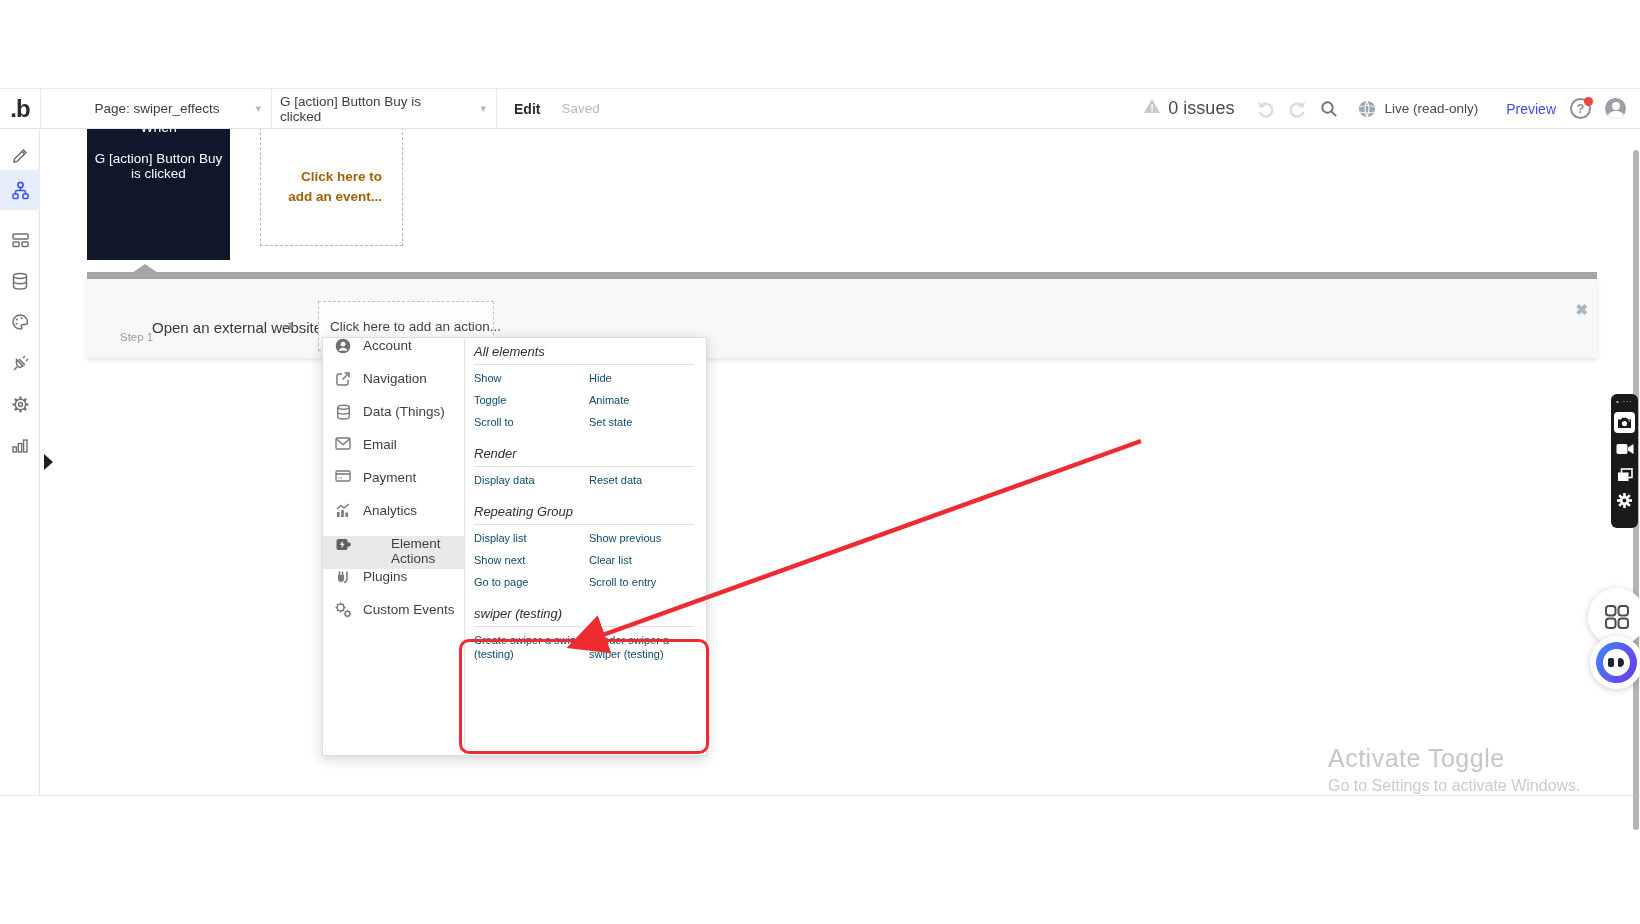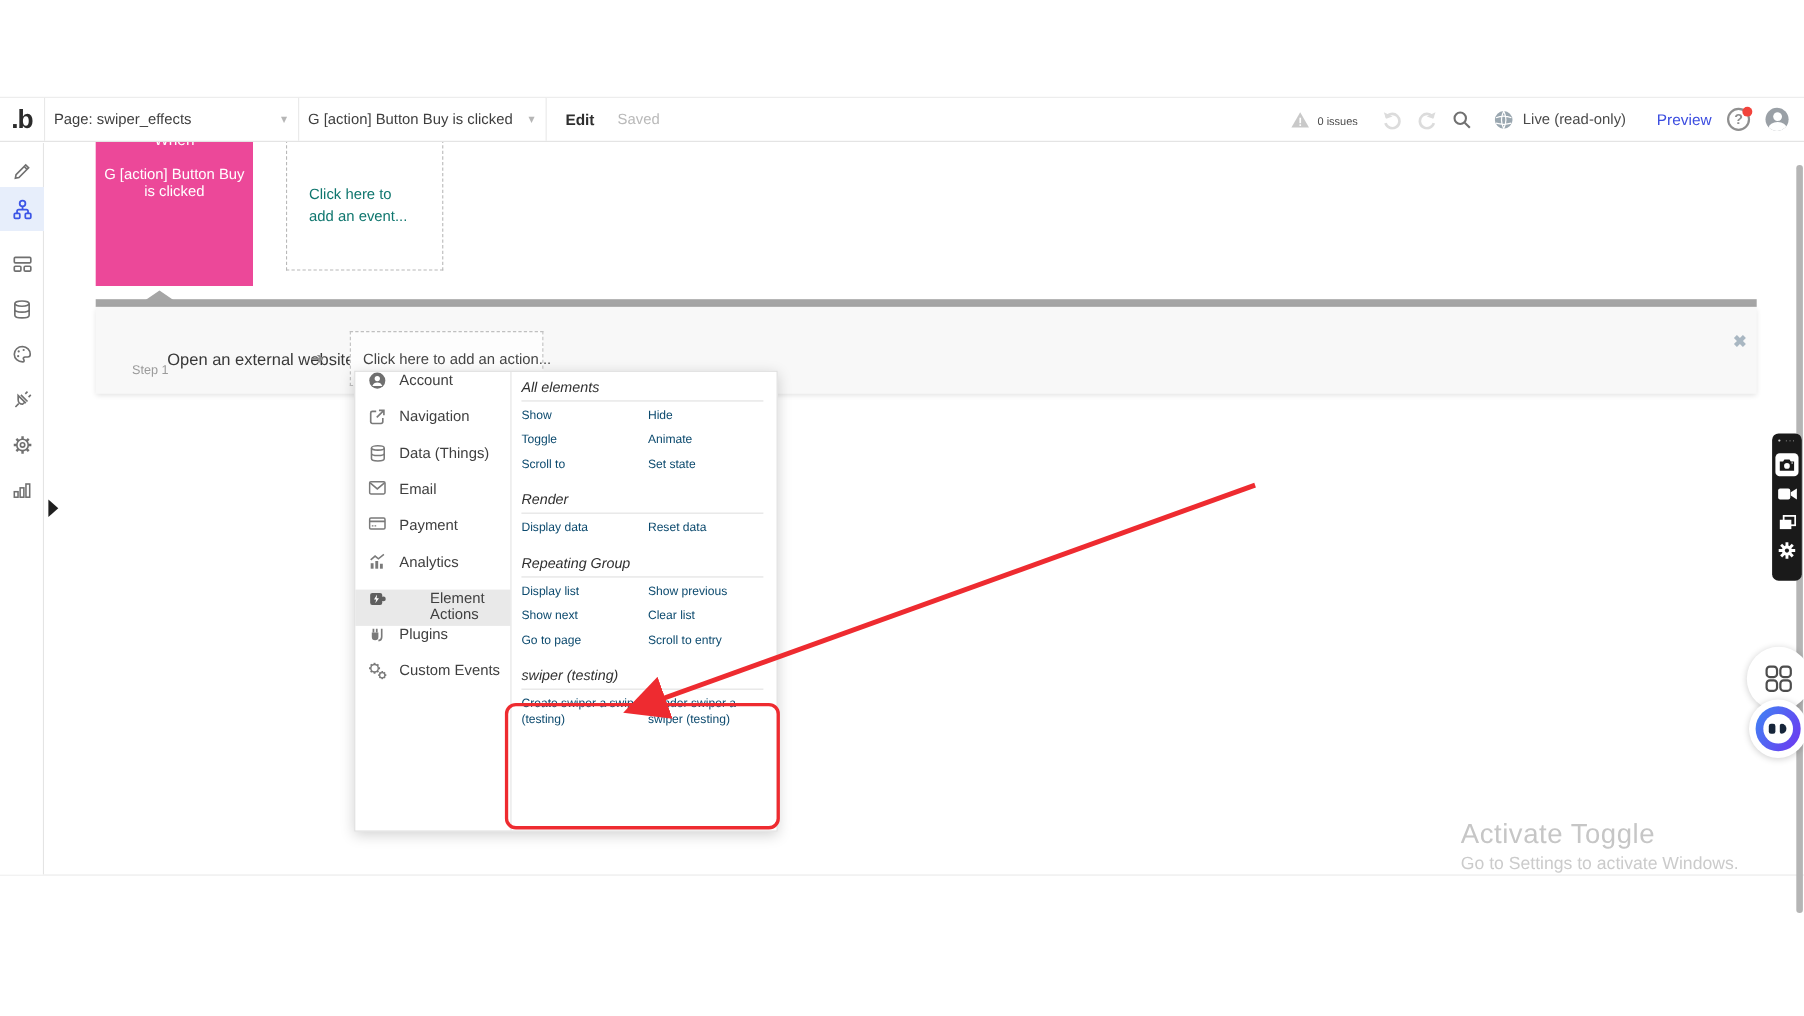--- a/index.html
+++ b/index.html
@@ -6,28 +6,28 @@
   html,body { background:#ffffff; }
   body { font-family:"Liberation Sans", sans-serif; }
   #page { position:relative; width:1640px; height:924px; background:#fff; overflow:hidden; }
 
   
   .header { position:absolute; left:0; top:88px; width:1640px; height:41px; background:#fff;
             border-top:1px solid #ececec; border-bottom:1px solid #e2e2e2; display:flex; align-items:stretch; z-index:20; }
   .h-cell { display:flex; align-items:center; }
   .h-sep { width:1px; background:#e8e8e8; }
   .logo { width:40px; justify-content:center; font-size:24px; font-weight:bold; color:#2b2b2b; letter-spacing:-1px; }
-  .selector { padding:0 10px 0 8px; justify-content:space-between; color:#3e3e3e; font-size:13.5px; cursor:pointer; }
+  .selector { padding:0 10px 0 8px; justify-content:flex-end; color:#3e3e3e; font-size:13.5px; cursor:pointer;gap:28px; }
   .sel-page { width:230px; }
   .sel-wf { width:224px; }
   .caret { color:#b6b6b6; font-size:11px; margin-left:8px; }
   .edit-label { margin-left:17px; font-size:14px; font-weight:bold; color:#2f2f2f; }
   .saved-label { margin-left:21px; font-size:13.5px; color:#b9b9b9; }
   .h-right { margin-left:auto; display:flex; align-items:center; height:100%; }
-  .issues { display:flex; align-items:flex-end; font-size:10px; color:#4a4a4a; gap:7px; padding-right:14px; }
+  .issues { display:flex; align-items:flex-start; font-size:18px; color:#4a4a4a; gap:7px; padding-right:14px; }
   .hicon { width:32px; display:flex; align-items:center; justify-content:center; height:100%; cursor:pointer; }
   .live { display:flex; align-items:center; gap:8px; font-size:13.5px; color:#4a4a4a; padding:0 14px 0 12px; }
   .preview { color:#3b4de0; font-size:14px; padding:0 14px; cursor:pointer; }
   .help { position:relative; width:21px; height:21px; border:2px solid #8f8f8f; border-radius:50%; color:#8f8f8f;
           font-weight:bold; font-size:13px; display:flex; align-items:center; justify-content:center; margin-right:14px; }
   .help .dot { position:absolute; right:-4px; top:-3px; width:9px; height:9px; border-radius:50%; background:#f2433b; }
   .avatar { width:21px; height:21px; border-radius:50%; background:#9aa0a6; position:relative; overflow:hidden; margin-right:14px; }
   .avatar::before { content:""; position:absolute; left:6.5px; top:4px; width:8px; height:8px; border-radius:50%; background:#fff; }
   .avatar::after { content:""; position:absolute; left:2.5px; top:13px; width:16px; height:10px; border-radius:50%; background:#fff; }
 
@@ -35,27 +35,27 @@
   .sidebar { position:absolute; left:0; top:130px; width:40px; height:665px; background:#fff;
              border-right:1px solid #e4e4e4; z-index:15; }
   .sb-item { position:absolute; left:0; width:40px; height:40px; display:flex; align-items:center; justify-content:center; cursor:pointer; }
   .sb-item.active { background:#e7eefb; }
   .expander { position:absolute; left:44px; top:454px; width:0; height:0;
               border-top:8px solid transparent; border-bottom:8px solid transparent; border-left:9px solid #1f1f1f; z-index:6; }
 
   
   .canvas-bottom-line { position:absolute; left:0; top:795px; width:1640px; height:1px; background:#e9e9e9; }
 
-  .event-box { position:absolute; left:87px; top:112px; width:143px; height:148px; background:#ec4899; color:#fff;
+  .event-box { position:absolute; left:87px; top:112px; width:143px; height:148px; background:#0f172a; color:#fff;
                text-align:center; font-size:13.5px; line-height:15px; z-index:2; cursor:pointer; }
   .event-box .when { margin-top:8px; font-size:14px; }
   .event-box .l2 { margin-top:16px; }
   .add-event { position:absolute; left:260px; top:127px; width:143px; height:119px; border:1px dashed #b8b8b8; background:#fff;
-               display:flex; align-items:center; justify-content:center; text-align:left; color:#0f766e;
-               font-size:13.5px; line-height:20px; padding:0 20px; cursor:pointer; z-index:2; }
+               display:flex; align-items:center; justify-content:center; text-align:right; color:#a16207;
+               font-size:13.5px; line-height:20px; padding:0 20px; cursor:pointer; z-index:2;font-weight:bold; }
 
   
   .step-panel { position:absolute; left:87px; top:264px; width:1510px; height:94px; z-index:3; }
   .step-notch { position:absolute; left:45px; top:0; width:0; height:0;
                 border-left:13px solid transparent; border-right:13px solid transparent; border-bottom:9px solid #a5a5a5; }
   .step-bar { position:absolute; left:0; top:8px; width:100%; height:7px; background:#a5a5a5; }
   .step-body { position:absolute; left:0; top:15px; width:100%; height:79px; background:#f8f8f8;
                box-shadow:0 2px 5px rgba(0,0,0,0.12); }
   .step-label { position:absolute; left:33px; top:26px; font-size:11.5px; color:#9b9b9b;margin-top:26px; }
   .step-title { position:absolute; left:33px; top:40px; font-size:15px; color:#383838; cursor:pointer;margin-left:32px; }

